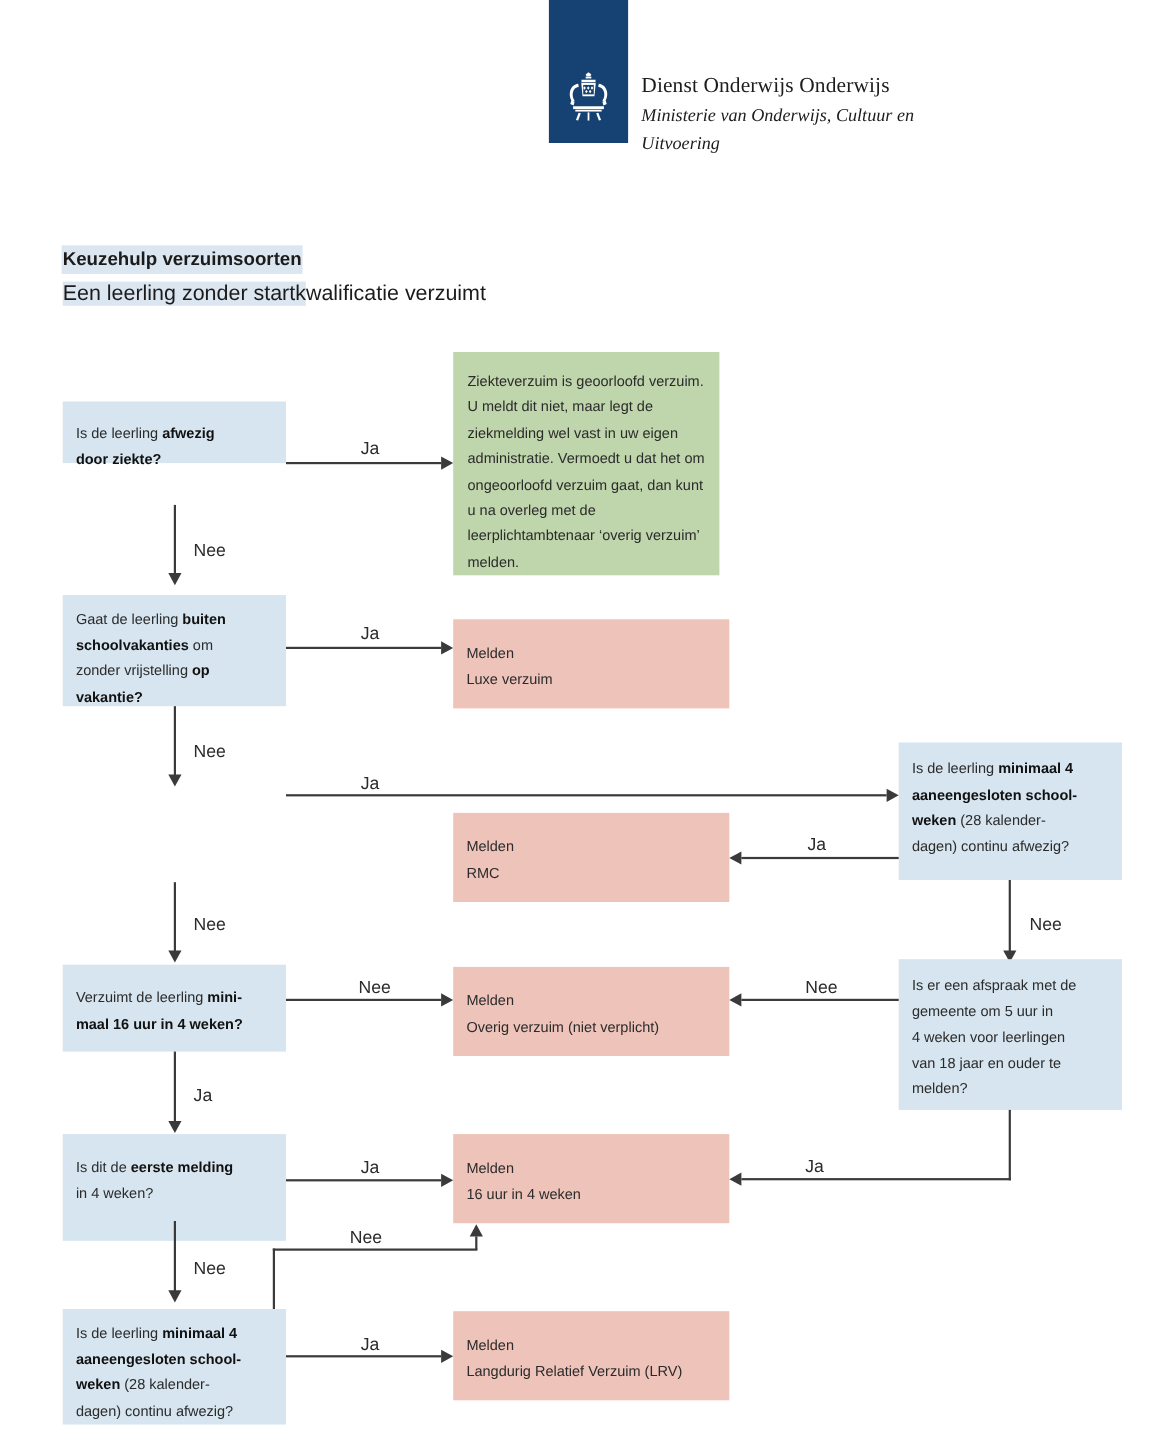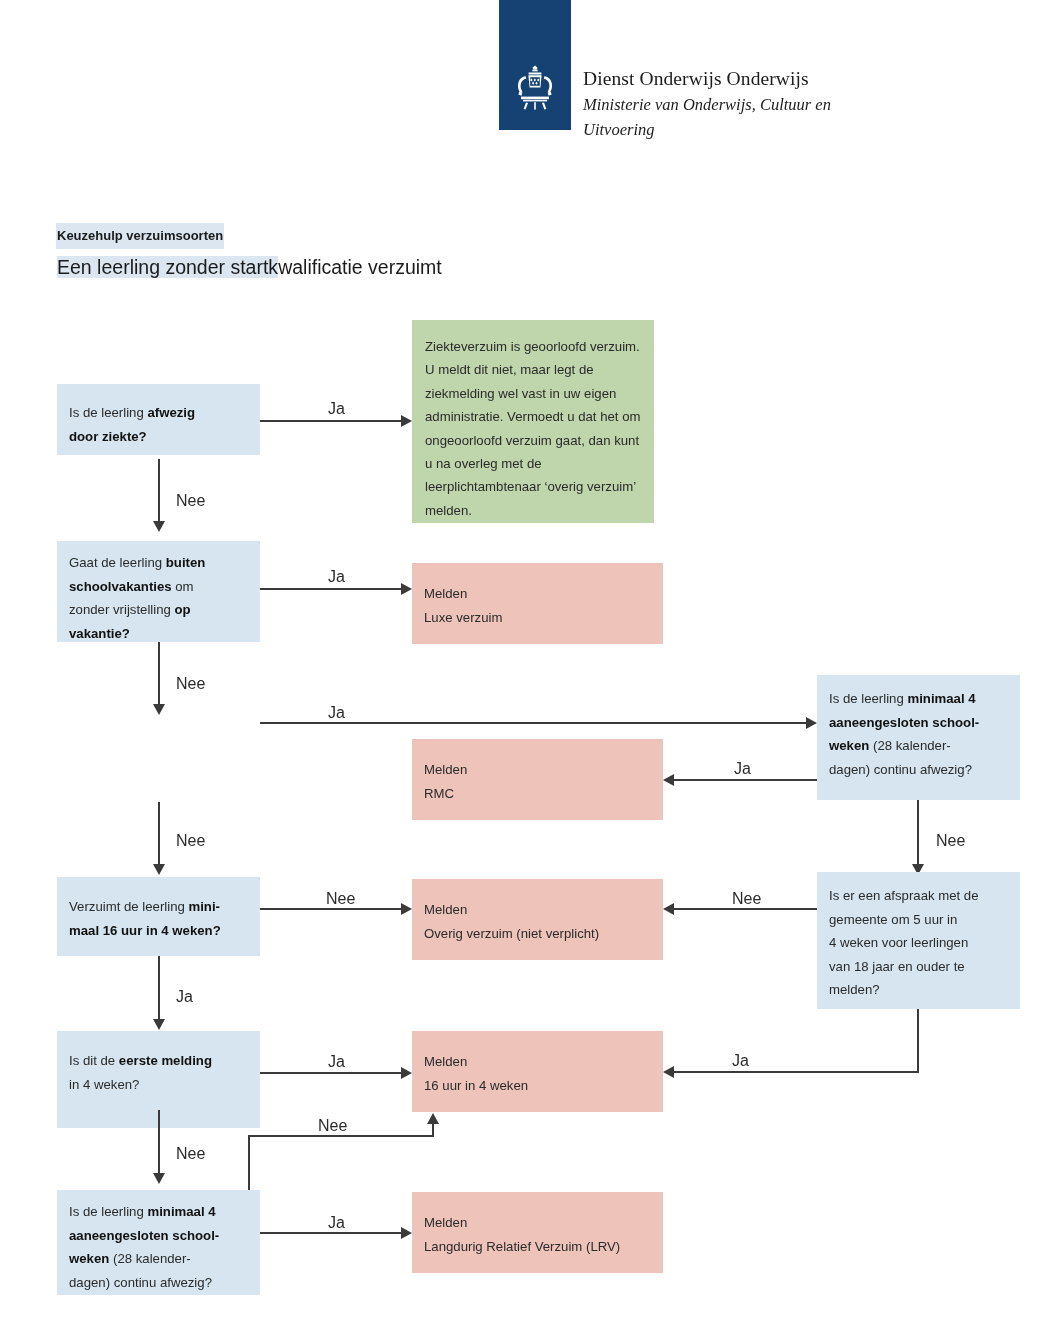--- a/index.html
+++ b/index.html
@@ -58,21 +58,21 @@
     font-size: 16.5px;
     line-height: 25px;
     color: #1c1c1c;
   }
 
   
   .doc-title {
     position: absolute;
     left: 57px;
     top: 224px;
-    font-size: 13px;
+    font-size: 17px;
     font-weight: bold;
     color: #1b1b1b;
     background: #dbe6f1;
     box-shadow: 0 0 0 1px #dbe6f1;
     line-height: 24px;
     white-space: nowrap;
   }
   .doc-subtitle {
     position: absolute;
     left: 57px;
@@ -184,21 +184,21 @@
 
   <div class="logo-text">
     <div class="logo-title">Dienst Onderwijs Onderwijs</div>
     <div class="logo-sub">Ministerie van Onderwijs, Cultuur en</div>
     <div class="logo-sub">Uitvoering</div>
   </div>
 
   <div class="doc-title">Keuzehulp verzuimsoorten</div>
   <div class="doc-subtitle"><span class="hl">Een leerling zonder startk</span><span>walificatie verzuimt</span></div>
 
-  <div class="node blue" style="left:57px; top:384px; width:203px; height:71px;">
+  <div class="node blue" style="left:57px; top:365px; width:203px; height:56px;">
     <div class="inner" style="top:17px;">
       <div><span>Is de leerling </span><b>afwezig</b></div>
       <div><b>door ziekte?</b></div>
     </div>
   </div>
 
   <div class="node green" style="left:412px; top:320px; width:242px; height:203px;">
     <div class="inner" style="top:15px; left:13px; right:11px; line-height:23.4px;">
       <div>Ziekteverzuim is geoorloofd verzuim. U meldt dit niet, maar legt de ziekmelding wel vast in uw eigen administratie. Vermoedt u dat het om ongeoorloofd verzuim gaat, dan kunt u na overleg met de leerplichtambtenaar ‘overig verzuim’ melden.</div>
     </div>

